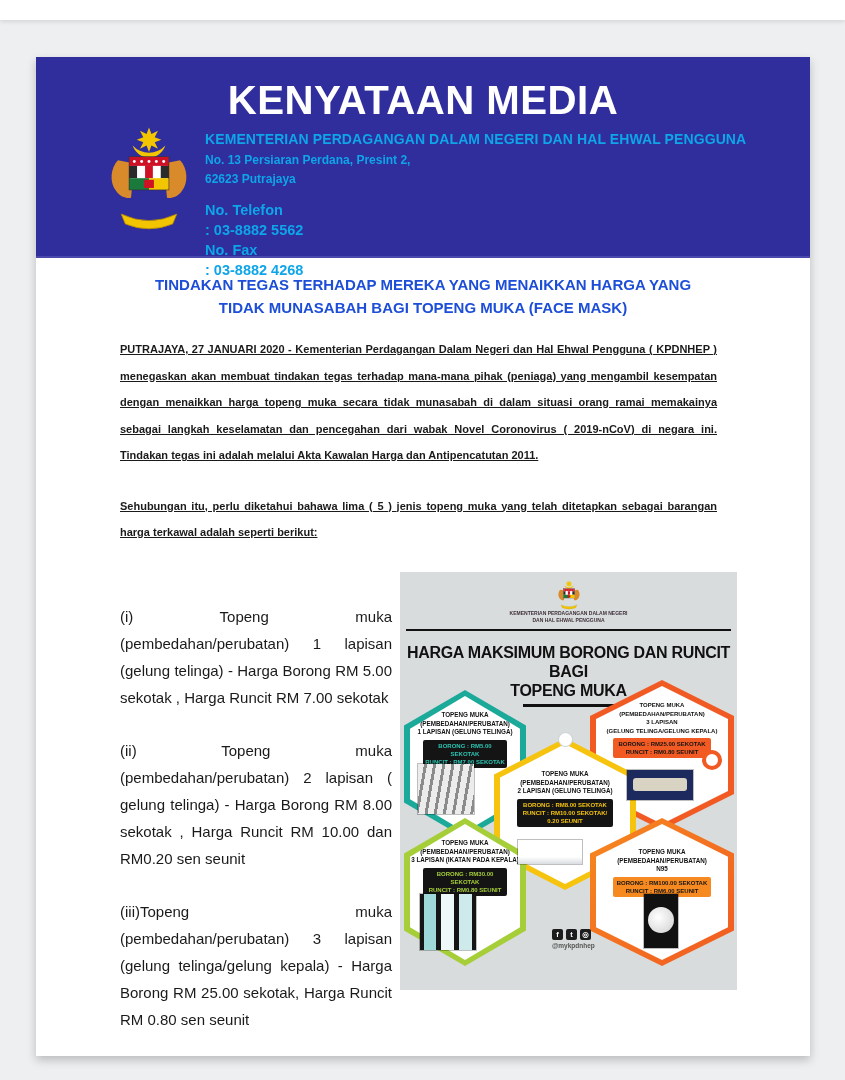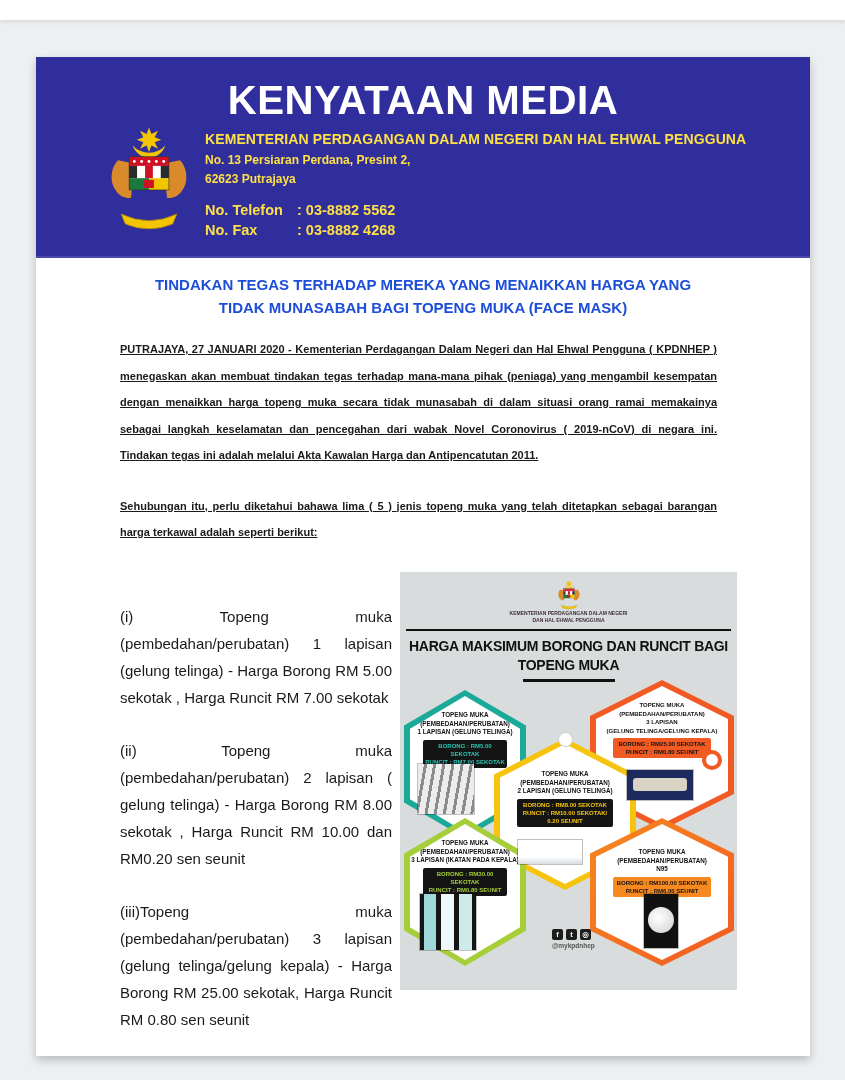--- a/index.html
+++ b/index.html
@@ -6,39 +6,39 @@
   body{font-family:"Liberation Sans",sans-serif;background:#e9ebee;}
   .stage{position:relative;width:845px;height:1080px;background:#edeff1;overflow:hidden;}
   .top-strip{position:absolute;left:0;top:0;width:845px;height:20px;background:#ffffff;box-shadow:0 2px 4px rgba(0,0,0,.10);}
   .page{position:absolute;left:36px;top:57px;width:774px;height:999px;background:#ffffff;box-shadow:0 4px 9px rgba(0,0,0,.22);}
 
   
   .banner{position:relative;width:100%;height:201px;background:#302d9c;border-bottom:2px solid #4a47ad;box-sizing:border-box;}
   .banner-title{padding-top:20px;text-align:center;color:#fff;font-weight:bold;font-size:41px;letter-spacing:.5px;transform:scaleX(.98);}
   .crest{position:absolute;left:64px;top:68px;width:98px;height:108px;}
   .crest-mini{display:block;margin:0 auto;width:42px;height:30px;}
-  .banner-info{position:absolute;left:169px;top:74px;color:#fde047;}
+  .banner-info{position:absolute;left:169px;top:74px;color:#0ea5e9;}
   .banner-ministry{font-size:14px;font-weight:bold;letter-spacing:.1px;}
   .banner-addr{font-size:12px;font-weight:bold;line-height:19px;margin-top:4px;}
   .tel-block{margin-top:11px;font-size:14.5px;font-weight:bold;line-height:20px;}
-  .tel-row{display:flex;}
+  .tel-row{display:flex;flex-direction:column;}
   .tel-label{width:92px;}
 
   
   .doc-title{margin-top:15px;text-align:center;font-weight:bold;font-size:15px;line-height:23px;color:#1d4ed8;}
   .para{margin:17px 93px 0 84px;text-align:justify;font-weight:bold;font-size:11px;line-height:26.5px;color:#1a1a1a;text-decoration:underline;}
   .para.second{margin-top:24px;}
   .list-col{position:absolute;left:84px;top:546px;width:272px;}
   .list-item{text-align:justify;font-weight:normal;font-size:15px;line-height:27px;color:#1a1a1a;margin-bottom:26px;}
 
   
   .poster{position:absolute;left:364px;top:515px;width:337px;height:418px;background:#d8dcdc;overflow:hidden;}
   .p-head{padding-top:8px;text-align:center;}
   .p-min{font-size:5px;line-height:6.5px;font-weight:bold;color:#40303a;text-align:center;}
-  .p-title{margin:6px 6px 0 6px;border-top:2.5px solid #111;padding-top:6px;text-align:center;font-weight:bold;font-size:14px;line-height:19px;letter-spacing:-.3px;color:#111;}
+  .p-title{margin:6px 6px 0 6px;border-top:2.5px solid #111;padding-top:12px;text-align:center;font-weight:bold;font-size:16px;line-height:19px;letter-spacing:-.3px;color:#111;}
   .p-underline{width:92px;height:3px;background:#111;margin:4px auto 0;}
 
   .hex{position:absolute;clip-path:polygon(50% 0,100% 24%,100% 76%,50% 100%,0 76%,0 24%);}
   .hex .inner{position:absolute;inset:6px;clip-path:polygon(50% 0,100% 24%,100% 76%,50% 100%,0 76%,0 24%);background:#fff;}
   .hx-label{position:relative;font-size:6.3px;font-weight:bold;line-height:8.6px;text-align:center;color:#111;white-space:pre-line;}
   .hx-band{position:relative;font-size:6px;font-weight:bold;line-height:8px;text-align:center;border-radius:2px;padding:2px 1px;white-space:pre-line;}
 
   .hex--teal{left:4px;top:118px;width:122px;height:148px;background:#1ba99a;}
   .hex--teal .hx-label{margin-top:15px;}
   .hex--teal .hx-band{margin:3px 13px 0;background:#141414;color:#2cc4b2;}

